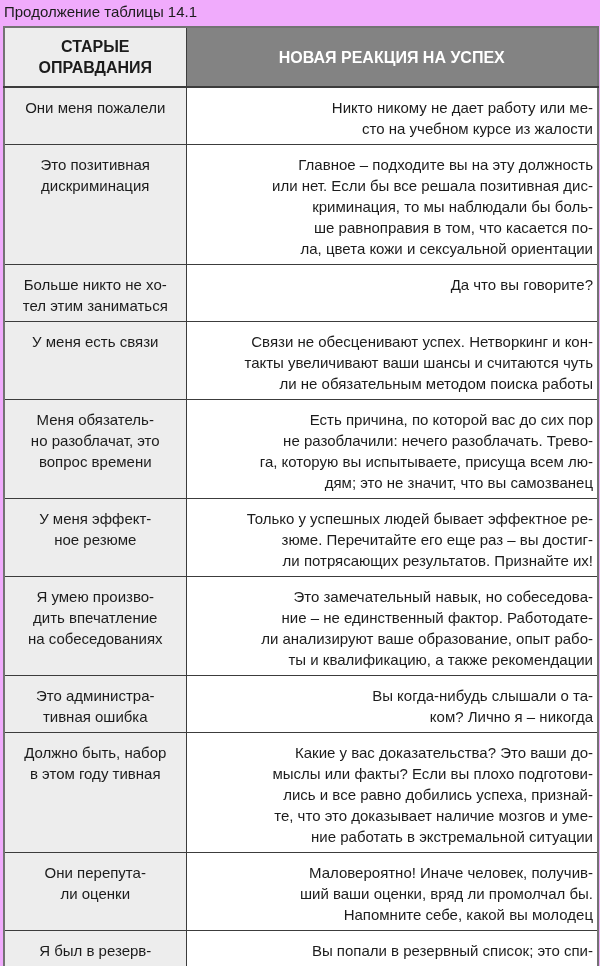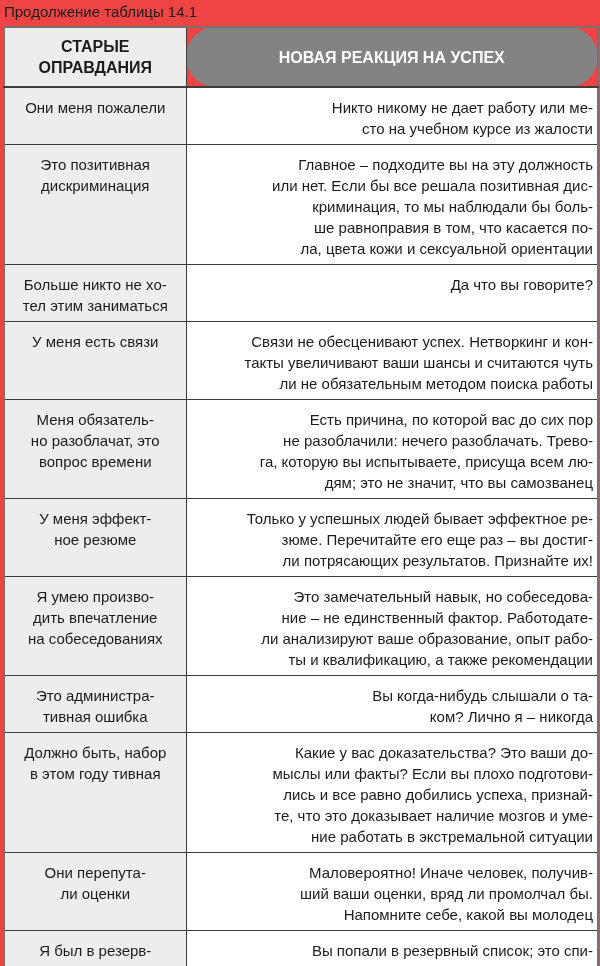--- a/index.html
+++ b/index.html
@@ -7,21 +7,21 @@
     padding: 0;
     background: #ffffff;
     font-family: "Liberation Sans", "DejaVu Sans", sans-serif;
     color: #1c1c1c;
   }
   .page {
     width: 600px;
     height: 966px;
     box-sizing: border-box;
     padding: 2px 3px 0 3px;
-    background: #ef4444;
+    background: #f0abfc;
   }
   .caption {
     font-size: 15px;
     line-height: 18px;
     padding: 1px 0 5px 1px;
     text-align: left;
   }
   table.excuses {
     border-collapse: collapse;
     width: 594px;
@@ -39,21 +39,21 @@
   }
   thead th {
     font-size: 16px;
     line-height: 21px;
     font-weight: bold;
     vertical-align: middle;
     padding: 8px 4px;
     border-bottom-width: 2px;
   }
   .th-left  { background: #ededed; color: #1c1c1c; }
-  .th-right { background: #838383; color: #ffffff; border-radius: 30px; }
+  .th-right { background: #838383; color: #ffffff; }
   tbody td {
     font-size: 15px;
     line-height: 21px;
     vertical-align: top;
     padding: 9px 4px 5px 4px;
   }
   tbody td:first-child { background: #ededed; }
   tbody td:last-child  { background: #ffffff; text-align: right; }
 </style>
 </head>

